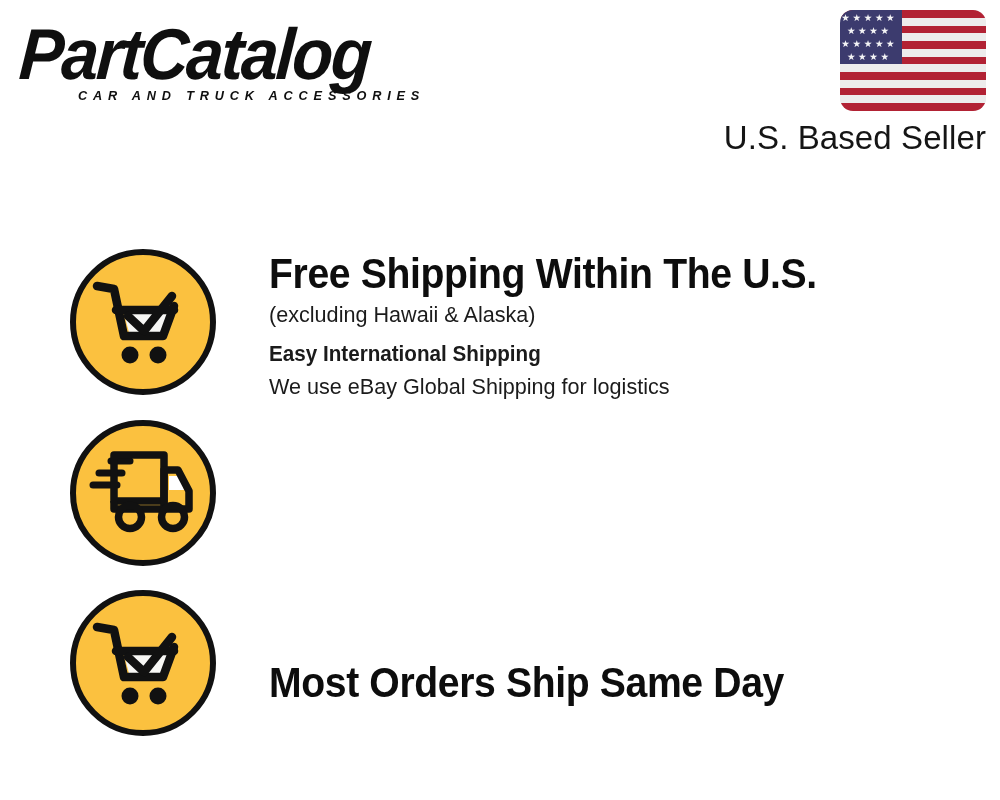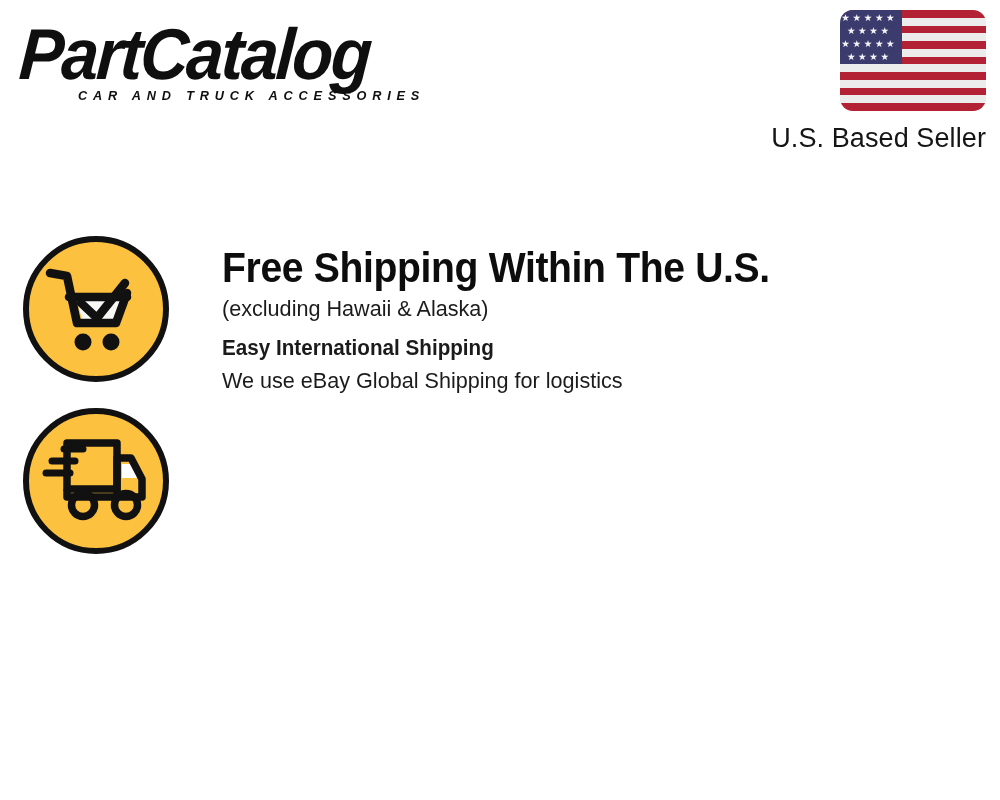--- a/index.html
+++ b/index.html
@@ -103,41 +103,42 @@
   .flag-star {
     color: #F4F4F6;
     font-size: 9.5px;
     line-height: 9.5px;
     width: 11.2px;
     text-align: center;
     display: inline-block;
   }
   #seller-caption {
     font-family: "Liberation Sans", sans-serif;
-    font-size: 27px;
+    font-size: 33px;
     font-weight: normal;
     line-height: 40px;
     letter-spacing: 0.1px;
     color: #151515;
     white-space: nowrap;
     margin-top: 7px;
     text-align: right;
   }
 
   
   #feature-list {
     position: absolute;
     left: 0;
     top: 236px;
     width: 1000px;
   }
   .feature-row {
     position: relative;
     display: flex;
-    align-items: flex-start;
+    align-items: center;
+    padding-left: 47px;
   }
   #feature-row-0 { height: 172px; }
   #feature-row-1 { height: 170px; }
   #feature-row-2 { height: 170px; }
 
   .feature-icon-wrap {
     width: 190px;
     flex: 0 0 190px;
     display: flex;
     justify-content: center;
@@ -305,14 +306,33 @@
             <path d="M25 51 V59 H75" stroke="#111111" stroke-width="7.5" fill="none" stroke-linejoin="round"></path>
 
             <circle cx="41" cy="67" r="11.5" stroke="#111111" stroke-width="7.5" fill="none"></circle>
             <circle cx="84" cy="67" r="11.5" stroke="#111111" stroke-width="7.5" fill="none"></circle>
           </svg>
         </span>
       </div>
     </div>
   </div>
 
+  <div class="feature-row" id="feature-row-2">
+    <div class="feature-icon-wrap">
+      <div class="feature-badge">
+        <span>
+          <svg width="104" height="94" viewBox="0 0 104 94" fill="none" xmlns="http://www.w3.org/2000/svg">
+            <path d="M32 35 H78 L71 61 H39 Z" fill="#F7F7F5"></path>
+            <path d="M6 11 L23 14 L33 61 H72 L83 31" stroke="#111111" stroke-width="8.5" stroke-linecap="round" stroke-linejoin="round" fill="none"></path>
+            <path d="M25 35 H83" stroke="#111111" stroke-width="8.5" stroke-linecap="round" fill="none"></path>
+            <path d="M37 41 L53 56 L81 21" stroke="#111111" stroke-width="8.5" stroke-linecap="round" stroke-linejoin="round" fill="none"></path>
+            <circle cx="39" cy="80" r="8.5" fill="#111111"></circle>
+            <circle cx="67" cy="80" r="8.5" fill="#111111"></circle>
+          </svg>
+        </span>
+      </div>
+    </div>
+    <div class="feature-text">
+      <div class="feature-headline">Most Orders Ship Same Day</div>
+    </div>
+  </div>
 
 </div>
 
 </body></html>

